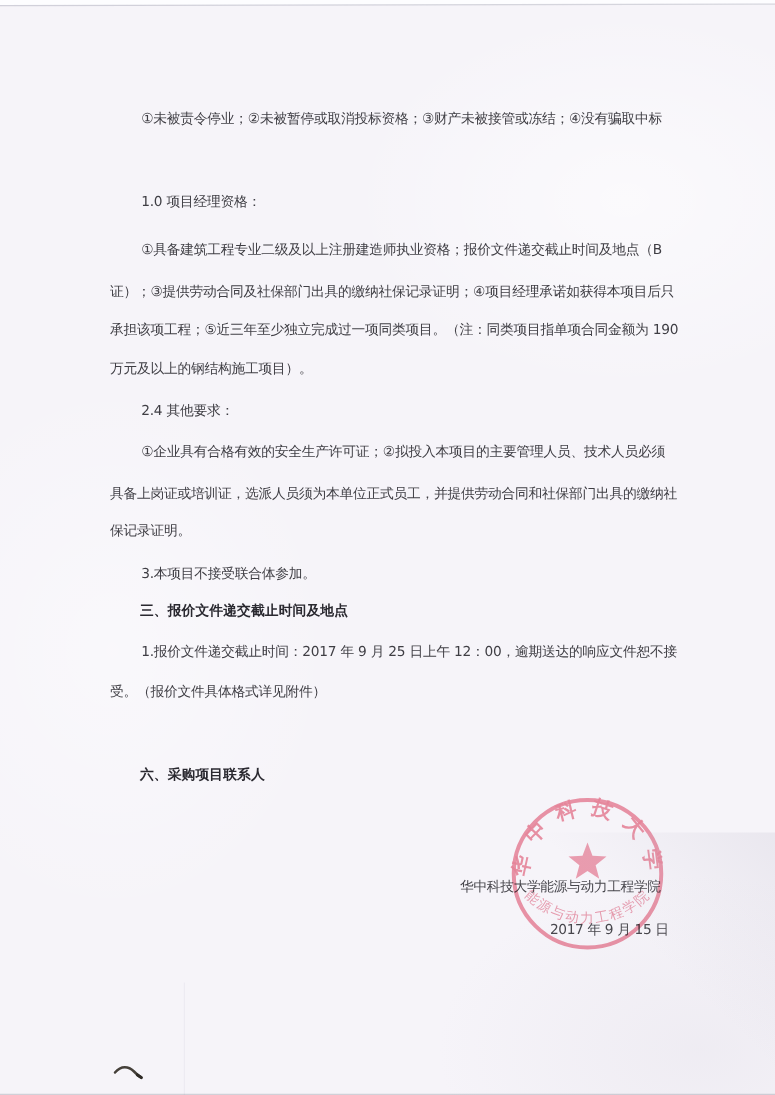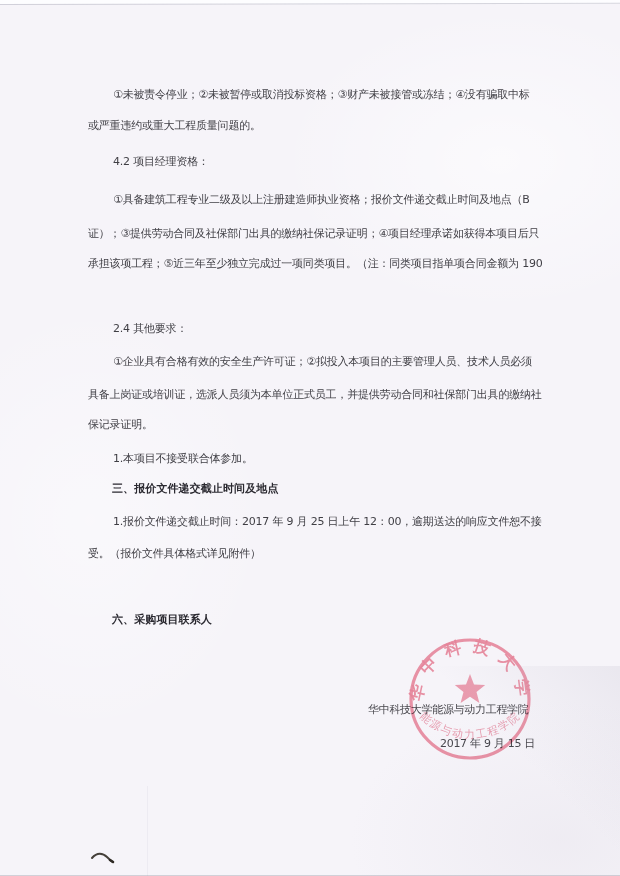--- a/index.html
+++ b/index.html
@@ -36,30 +36,30 @@
 </style>
 </head>
 <body>
 
 <div class="scan">
 
   <div class="top-edge"></div>
   <div class="top-hairline"></div>
 
   <div class="ln" style="left:113px;top:87px">①未被责令停业；②未被暂停或取消投标资格；③财产未被接管或冻结；④没有骗取中标</div>
-  <div class="ln" style="left:88px;top:118px">或严重违约或重大工程质量问题的。</div>
-  <div class="ln" style="left:113px;top:154px">4.2 项目经理资格：</div>
+  <div class="ln" style="left:113px;top:154px">1.0 项目经理资格：</div>
   <div class="ln" style="left:113px;top:192px">①具备建筑工程专业二级及以上注册建造师执业资格；报价文件递交截止时间及地点（B</div>
   <div class="ln" style="left:88px;top:226px">证）；③提供劳动合同及社保部门出具的缴纳社保记录证明；④项目经理承诺如获得本项目后只</div>
   <div class="ln" style="left:88px;top:256px">承担该项工程；⑤近三年至少独立完成过一项同类项目。（注：同类项目指单项合同金额为 190</div>
+  <div class="ln" style="left:88px;top:287px">万元及以上的钢结构施工项目）。</div>
   <div class="ln" style="left:113px;top:321px">2.4 其他要求：</div>
   <div class="ln" style="left:88px;top:387px">具备上岗证或培训证，选派人员须为本单位正式员工，并提供劳动合同和社保部门出具的缴纳社</div>
   <div class="ln" style="left:113px;top:354px">①企业具有合格有效的安全生产许可证；②拟投入本项目的主要管理人员、技术人员必须</div>
   <div class="ln" style="left:88px;top:417px">保记录证明。</div>
-  <div class="ln" style="left:113px;top:451px">1.本项目不接受联合体参加。</div>
+  <div class="ln" style="left:113px;top:451px">3.本项目不接受联合体参加。</div>
   <div class="ln bold" style="left:112px;top:481px">三、报价文件递交截止时间及地点</div>
   <div class="ln" style="left:113px;top:514px">1.报价文件递交截止时间：2017 年 9 月 25 日上午 12：00，逾期送达的响应文件恕不接</div>
   <div class="ln" style="left:88px;top:546px">受。（报价文件具体格式详见附件）</div>
   <div class="ln bold" style="left:112px;top:612px">六、采购项目联系人</div>
 
   <div class="sig" style="left:368px;top:702px">华中科技大学能源与动力工程学院</div>
   <div class="sig" style="left:440px;top:736px">2017 年 9 月 15 日</div>
 
   <svg class="stamp" viewBox="0 0 130 130" xmlns="http://www.w3.org/2000/svg">
     <defs>

